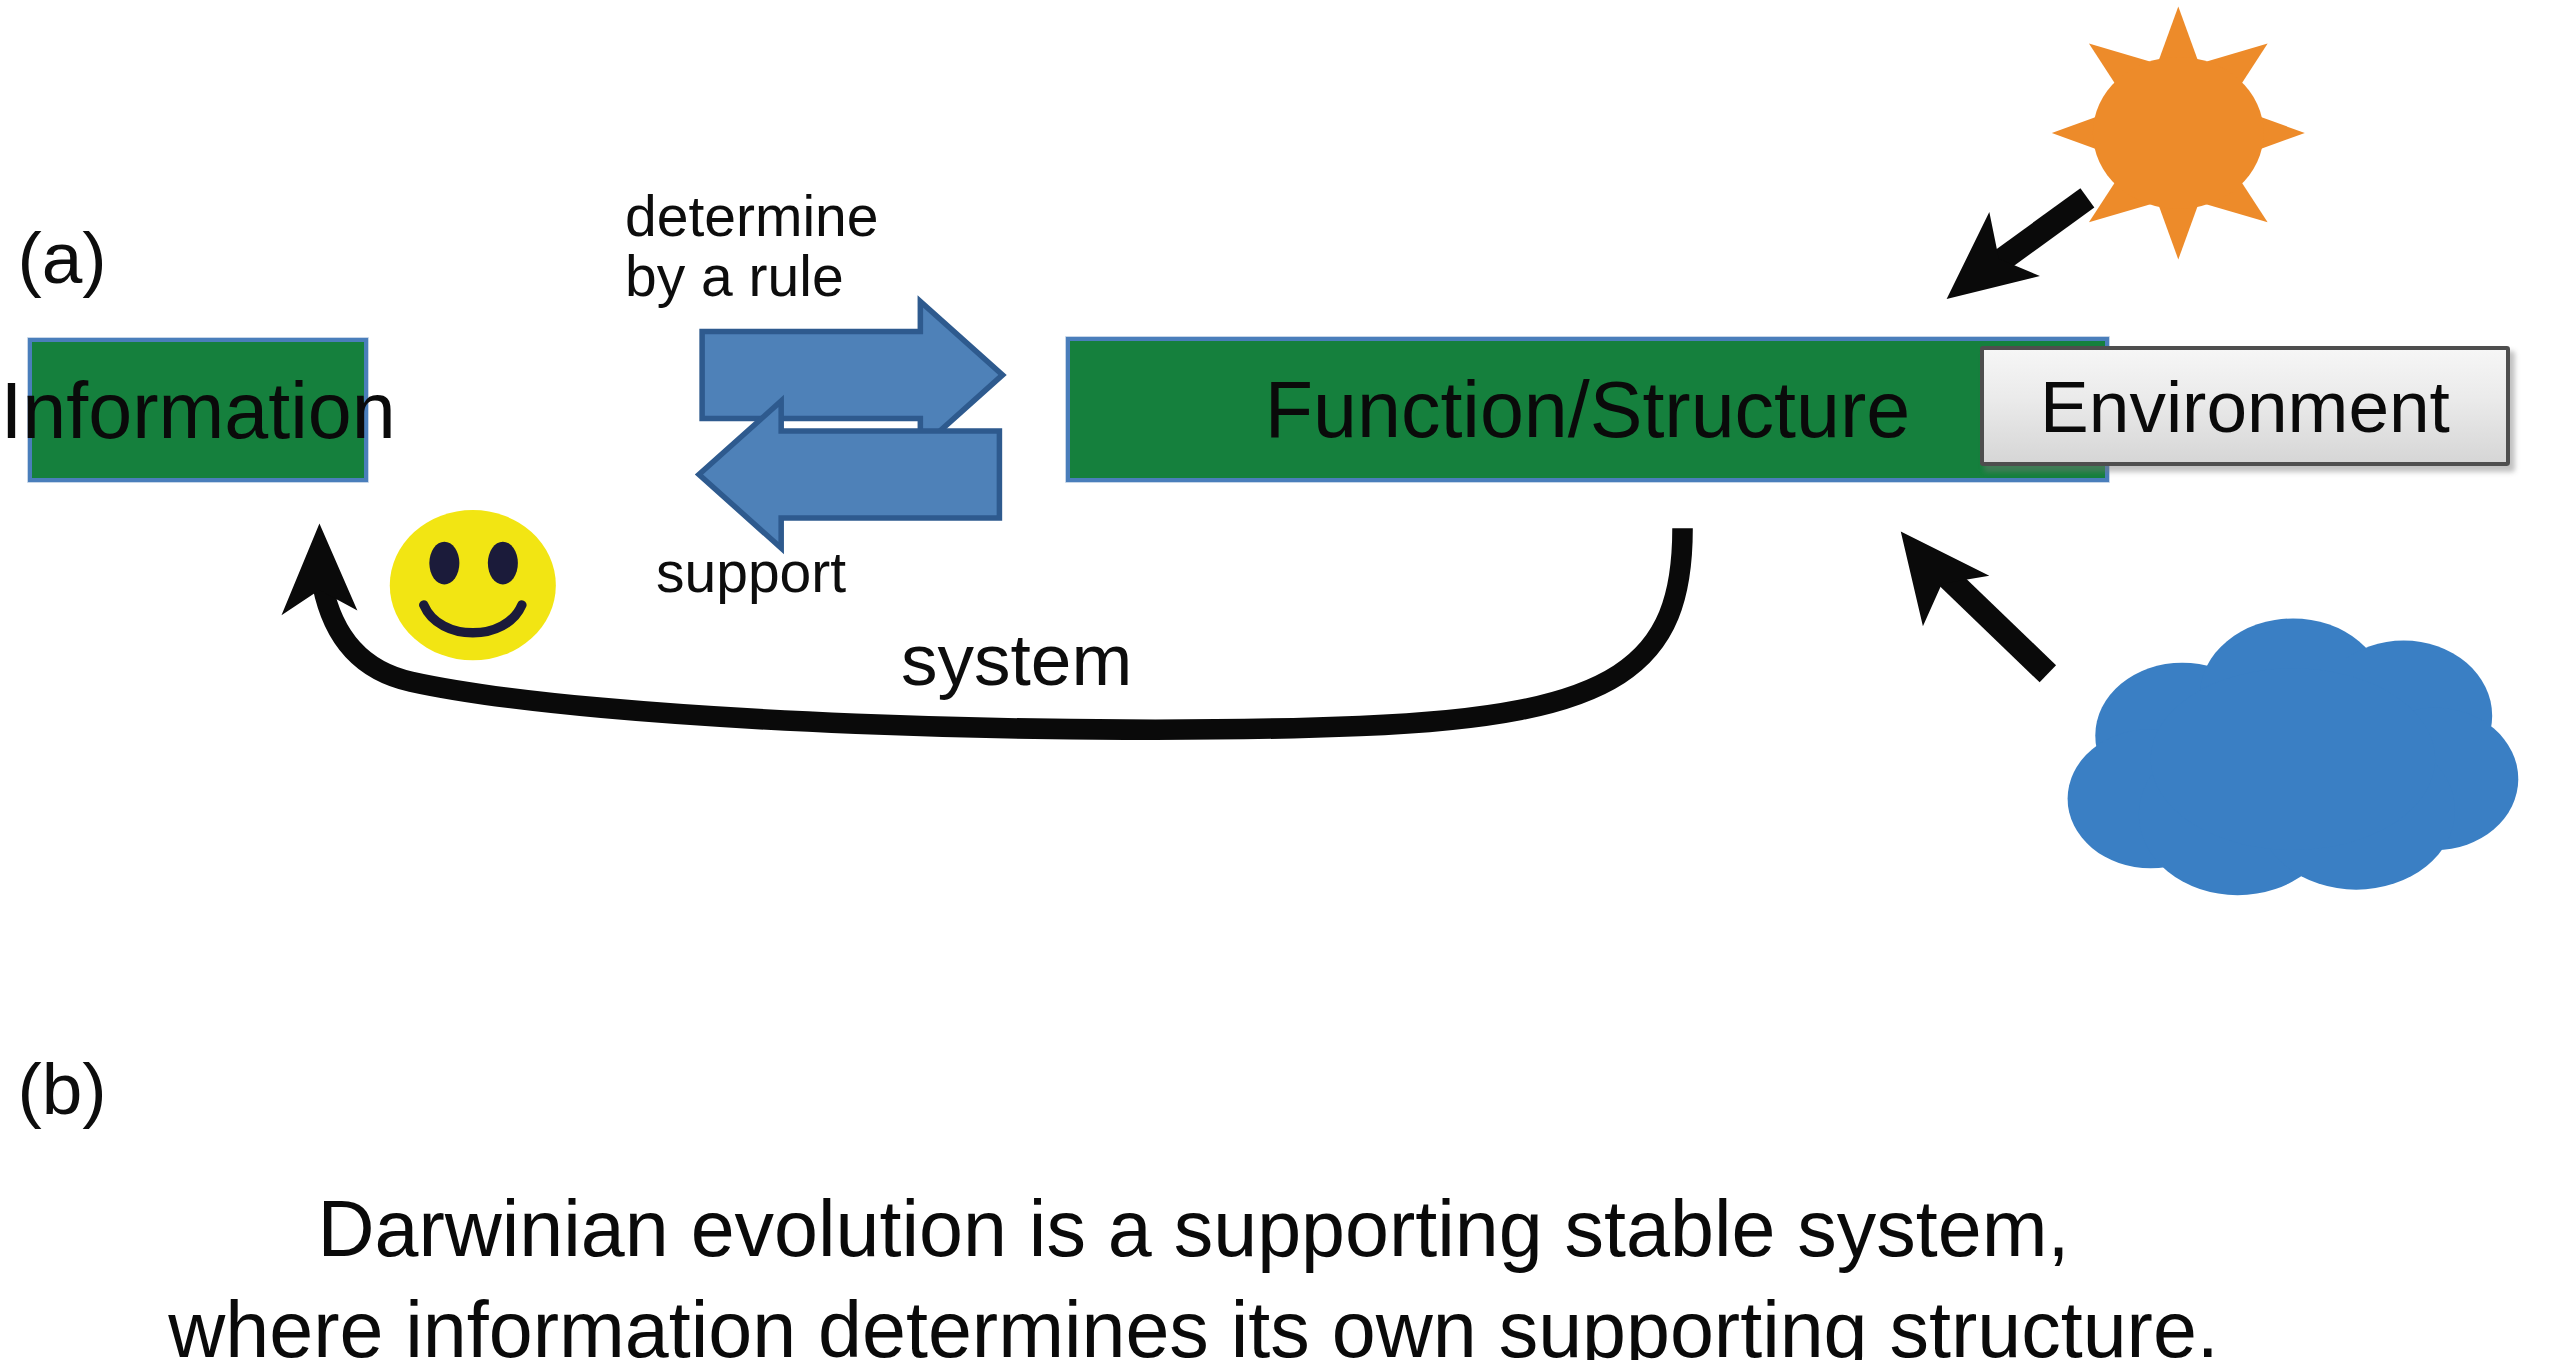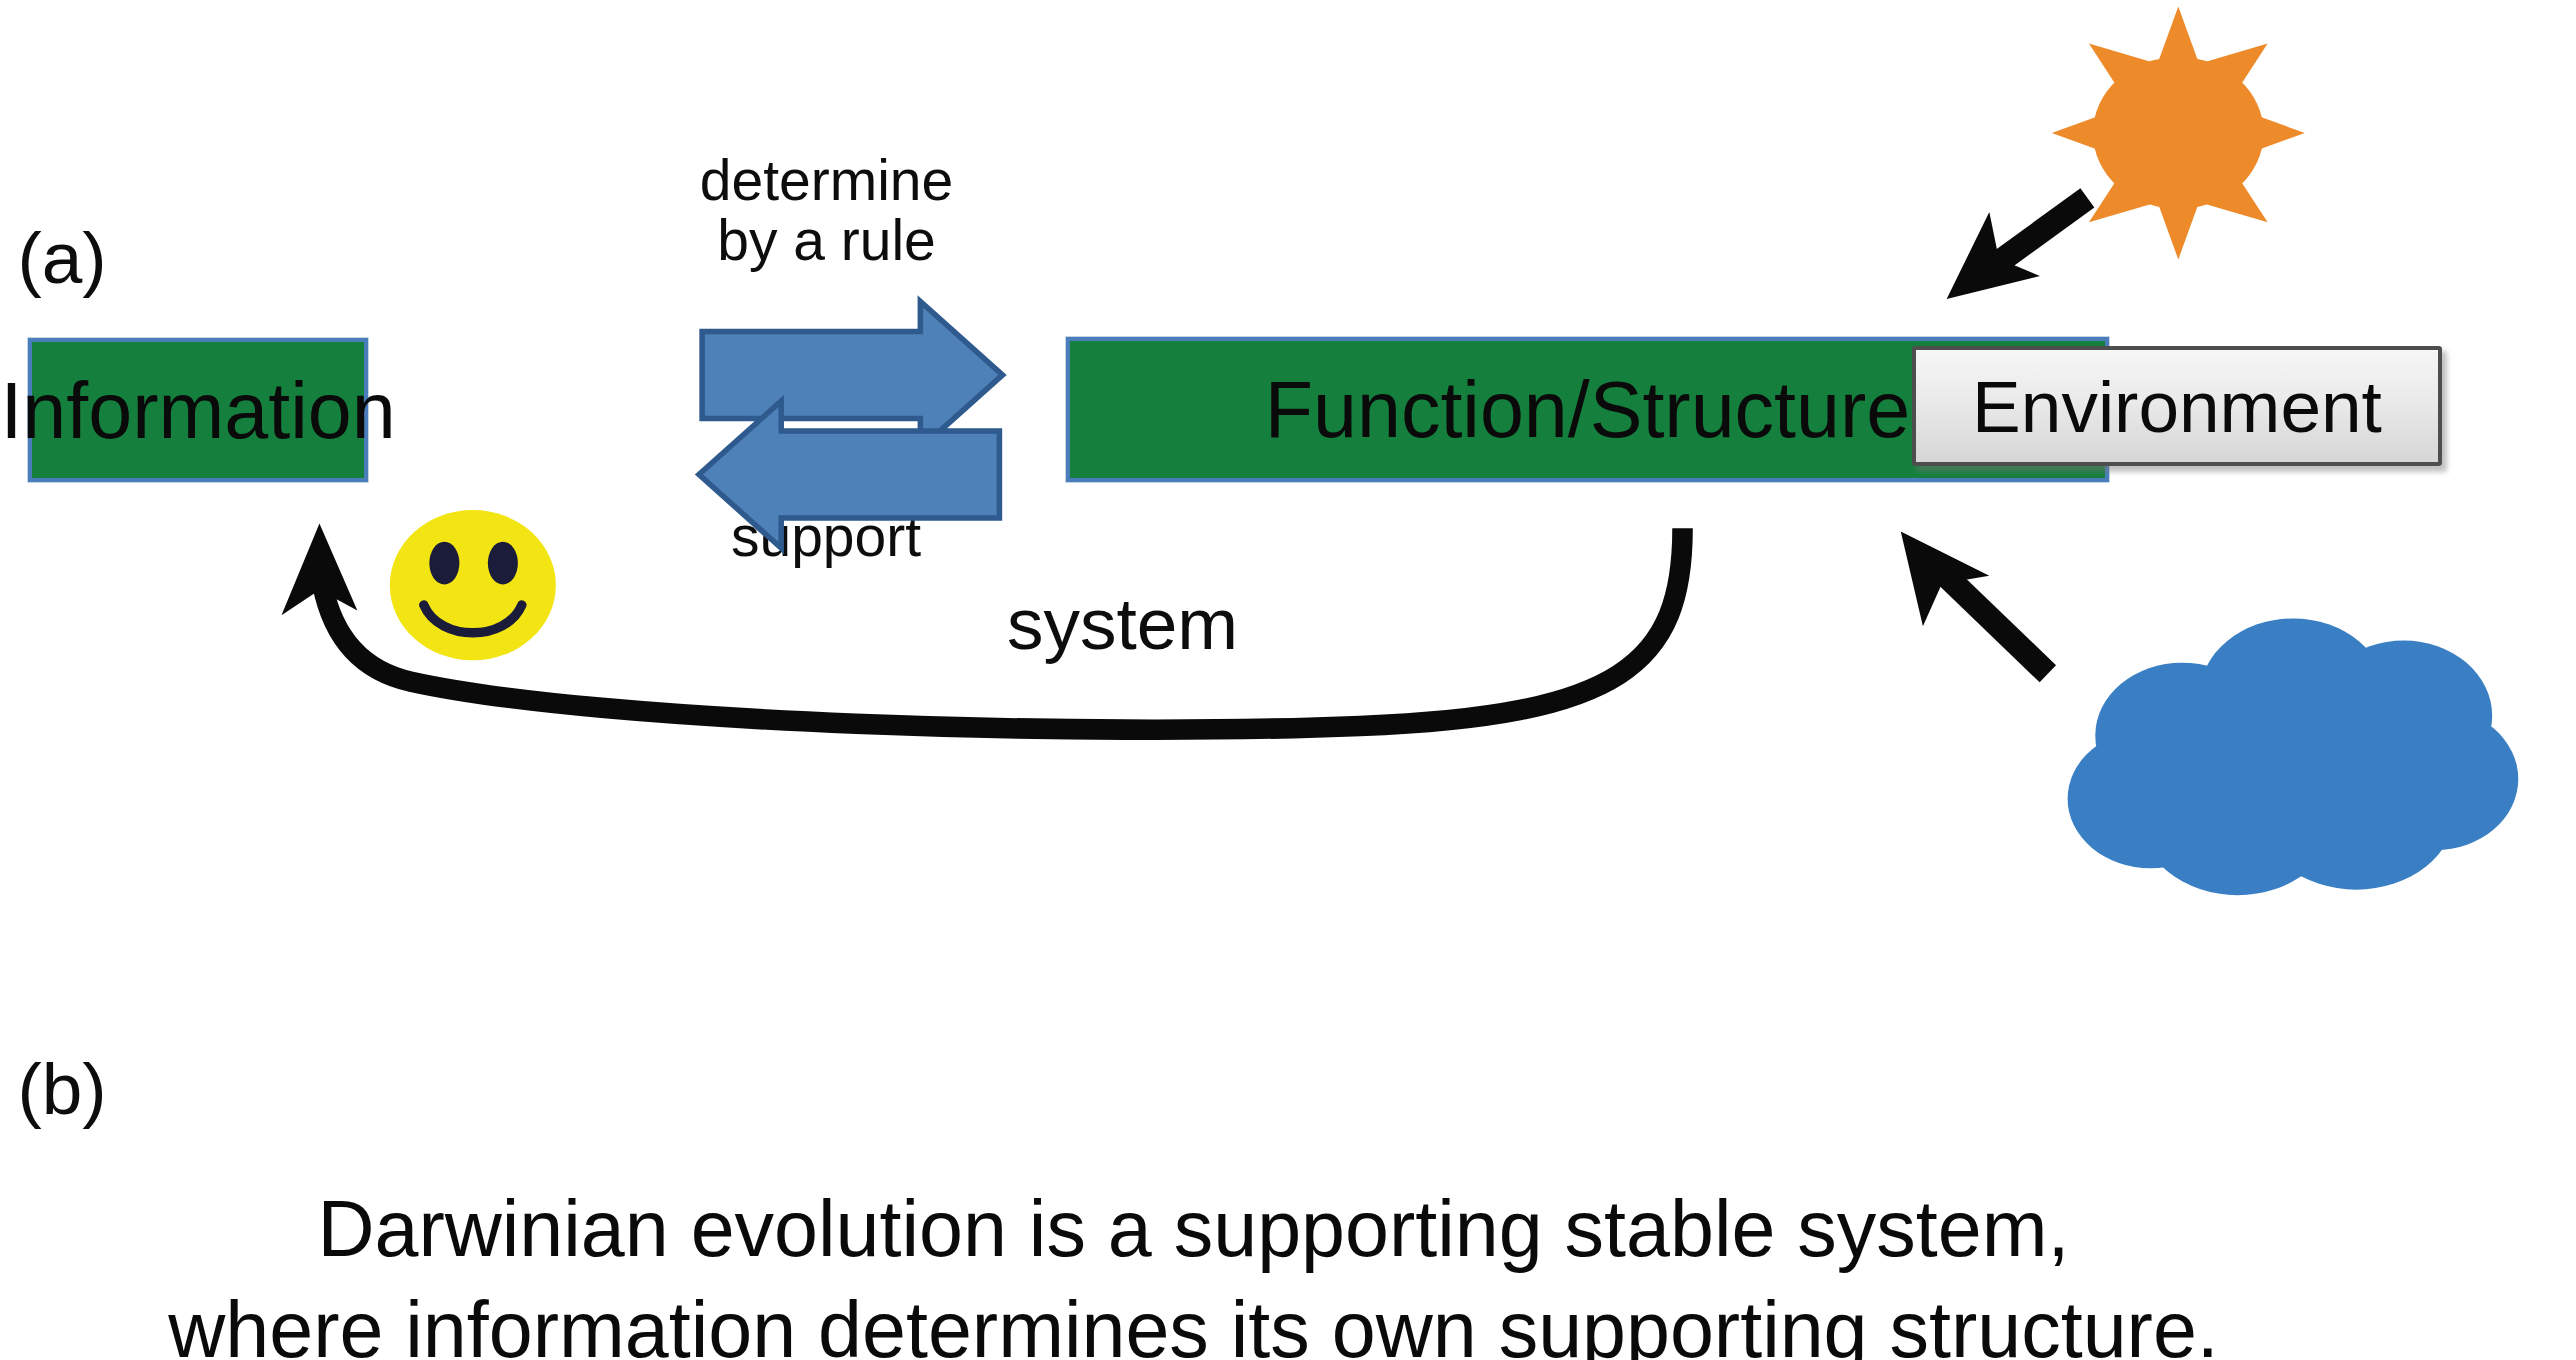--- a/index.html
+++ b/index.html
@@ -56,24 +56,24 @@
   }
   .box-gray .node-label {
     font-size: 73px;
     line-height: 1;
     color: #0a0a0a;
     white-space: nowrap;
   }
 
   
   .edge-label {
-    text-align: center;
     color: #0d0d0d;
     line-height: 1.06;
     white-space: nowrap;
+    margin-top: 36px;
   }
   .edge-label.small { font-size: 57px; }
   .edge-label.big   { font-size: 73px; }
 
   
   .caption {
     font-size: 79px;
     line-height: 1.28;
     color: #0a0a0a;
     text-align: center;
@@ -103,21 +103,21 @@
   </div>
 
   <div class="abs node-box box-blue" style="left:28px; top:338px; width:340px; height:144px;">
     <span class="node-label">Information</span>
   </div>
 
   <div class="abs node-box box-blue" style="left:1066px; top:337px; width:1043px; height:145px;">
     <span class="node-label">Function/Structure</span>
   </div>
 
-  <div class="abs node-box box-gray" style="left:1912px; top:346px; width:530px; height:120px;">
+  <div class="abs node-box box-gray" style="left:1980px; top:346px; width:530px; height:120px;">
     <span class="node-label">Environment</span>
   </div>
 
   <svg class="layer" width="2576" height="1361" viewBox="0 0 3258 1721">
 
     <g>
       <polygon points="888,419 1164,419 1164,381 1268,474 1164,567 1164,529 888,529" fill="#4e81b8" stroke="#2e5a8e" stroke-width="7" stroke-linejoin="miter"></polygon>
     </g>
 
     <g>

